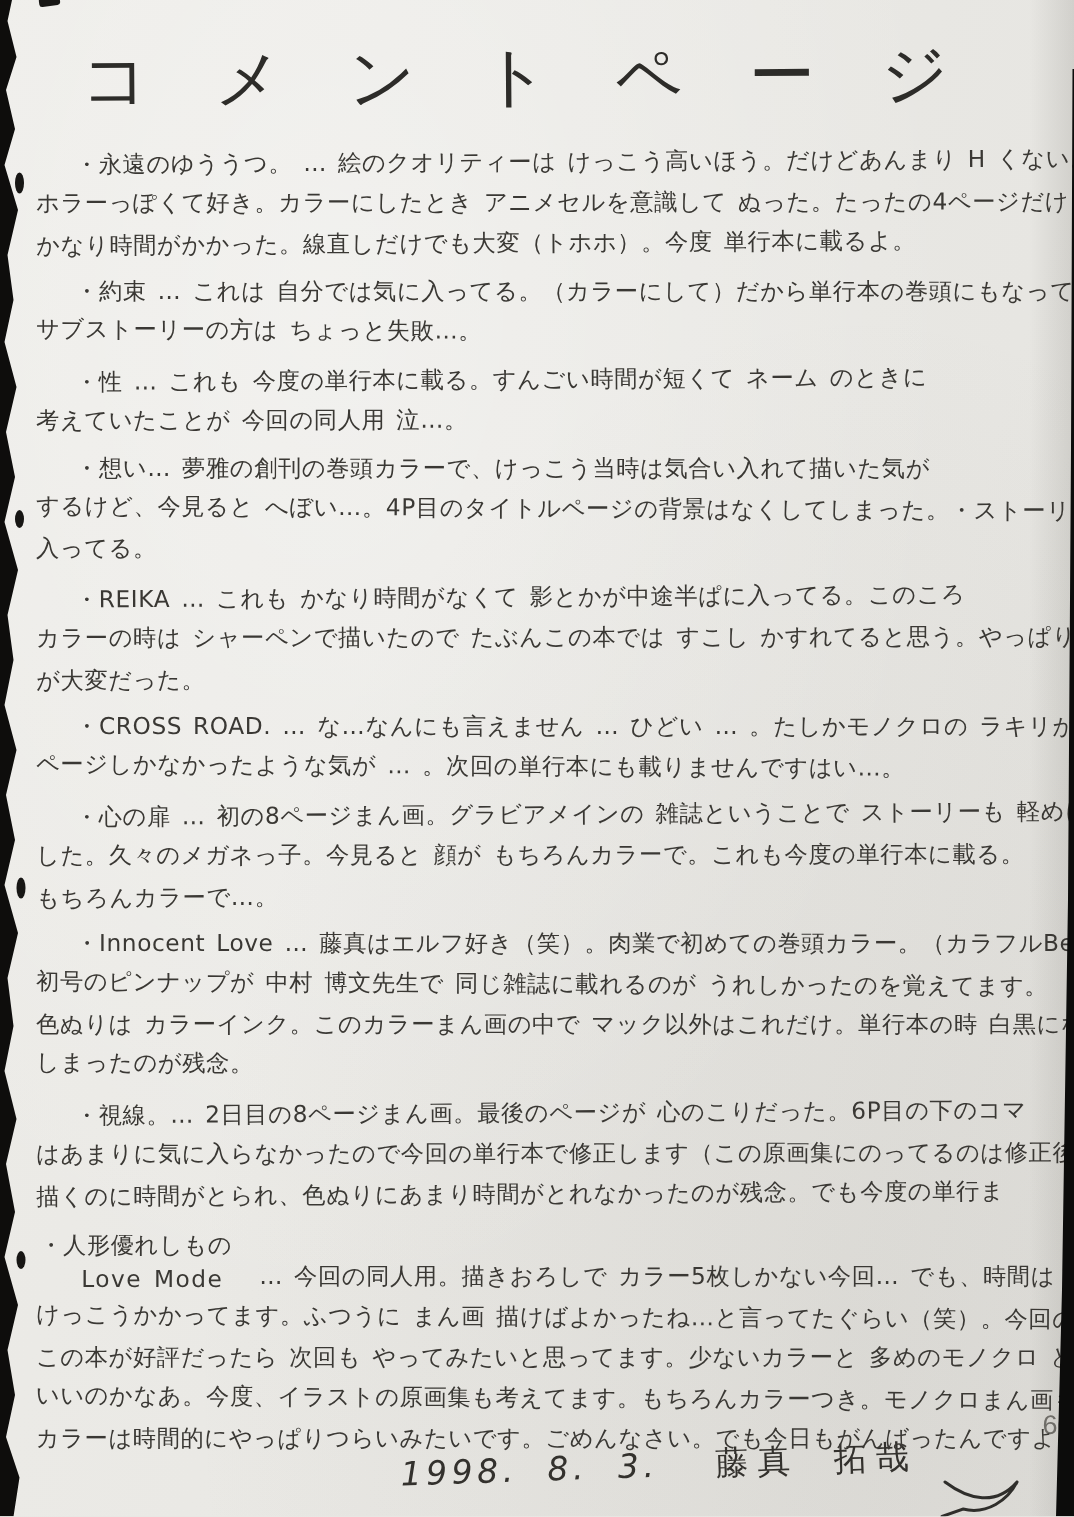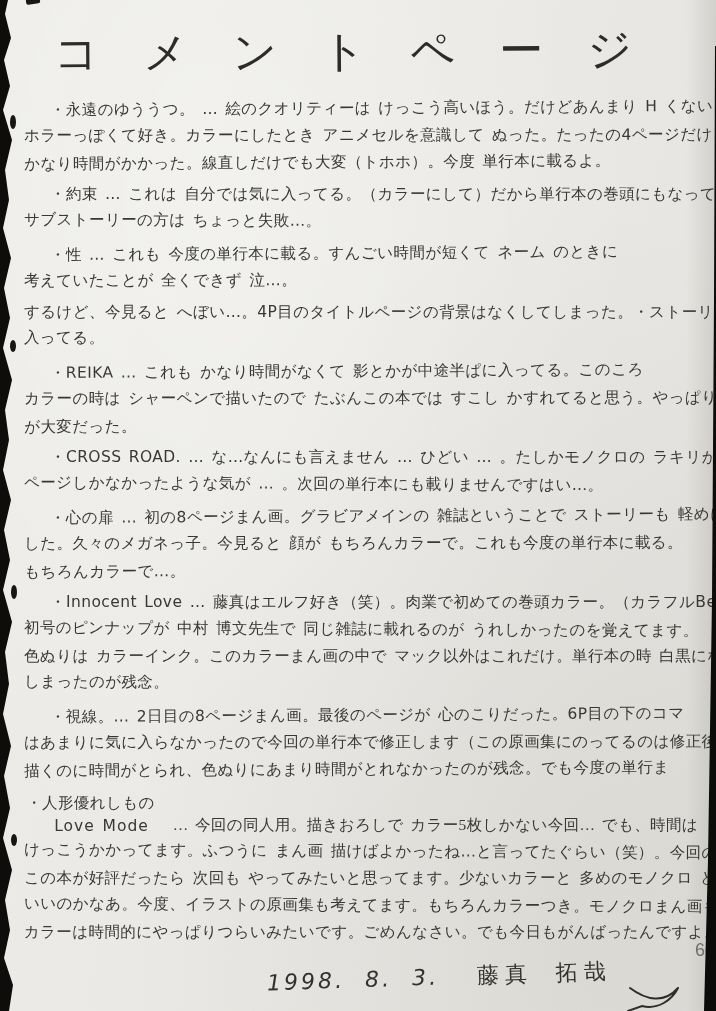--- a/index.html
+++ b/index.html
@@ -54,21 +54,21 @@
   .para:nth-of-type(even) { transform: rotate(0.15deg); }
   .line { display: block; white-space: nowrap; }
   .line.first { margin-left: 26px; }
   .para .line:nth-child(odd)  { transform: rotate(-0.15deg); }
   .para .line:nth-child(even) { transform: rotate(0.12deg); }
 
   .lovemode-row { display: flex; align-items: flex-end; height: 50px; }
   .lm-titles { display: inline-block; line-height: 23px; margin-left: 2px; }
   .lm-titles .lm-t  { display: block; }
   .lm-titles .lm-sub{ display: block; margin-left: 28px; letter-spacing: 1px; }
-  .lm-rest { display: inline-block; padding-top: 5px; margin-left: 18px; font-family: Liberation Serif, serif; }
+  .lm-rest { display: inline-block; padding-top: 5px; margin-left: 18px; }
 
   .sig-row {
     position: absolute; left: 0; top: 966px; width: 672px;
     text-align: right; padding-right: 60px;
     font-size: 22px; color: #33312d; letter-spacing: 3px; word-spacing: 10px;
     transform: rotate(-2deg); white-space: nowrap;
   }
   .sig-date { font-style: italic; margin-right: 18px; }
   .sig-name { letter-spacing: 6px; }
   .flourish { position: absolute; right: 28px; top: 984px; z-index: 3; }
@@ -110,24 +110,25 @@
       <span class="line">かなり時間がかかった。線直しだけでも大変（トホホ）。今度 単行本に載るよ。</span>
     </div>
 
     <div class="para">
       <span class="line first">・約束 … これは 自分では気に入ってる。（カラーにして）だから単行本の巻頭にもなってる。</span>
       <span class="line">サブストーリーの方は ちょっと失敗…。</span>
     </div>
 
     <div class="para">
       <span class="line first">・性 … これも 今度の単行本に載る。すんごい時間が短くて ネーム のときに</span>
-      <span class="line">考えていたことが 全くできず 泣…。</span>
+      <span class="line">考えていたことが 今回の同人用 泣…。</span>
     </div>
 
     <div class="para">
+      <span class="line first">・想い… 夢雅の創刊の巻頭カラーで、けっこう当時は気合い入れて描いた気が</span>
       <span class="line">するけど、今見ると へぼい…。4P目のタイトルページの背景はなくしてしまった。・ストーリーは気に</span>
       <span class="line">入ってる。</span>
     </div>
 
     <div class="para">
       <span class="line first">・REIKA … これも かなり時間がなくて 影とかが中途半ぱに入ってる。このころ</span>
       <span class="line">カラーの時は シャーペンで描いたので たぶんこの本では すこし かすれてると思う。やっぱり線直し</span>
       <span class="line">が大変だった。</span>
     </div>
 

